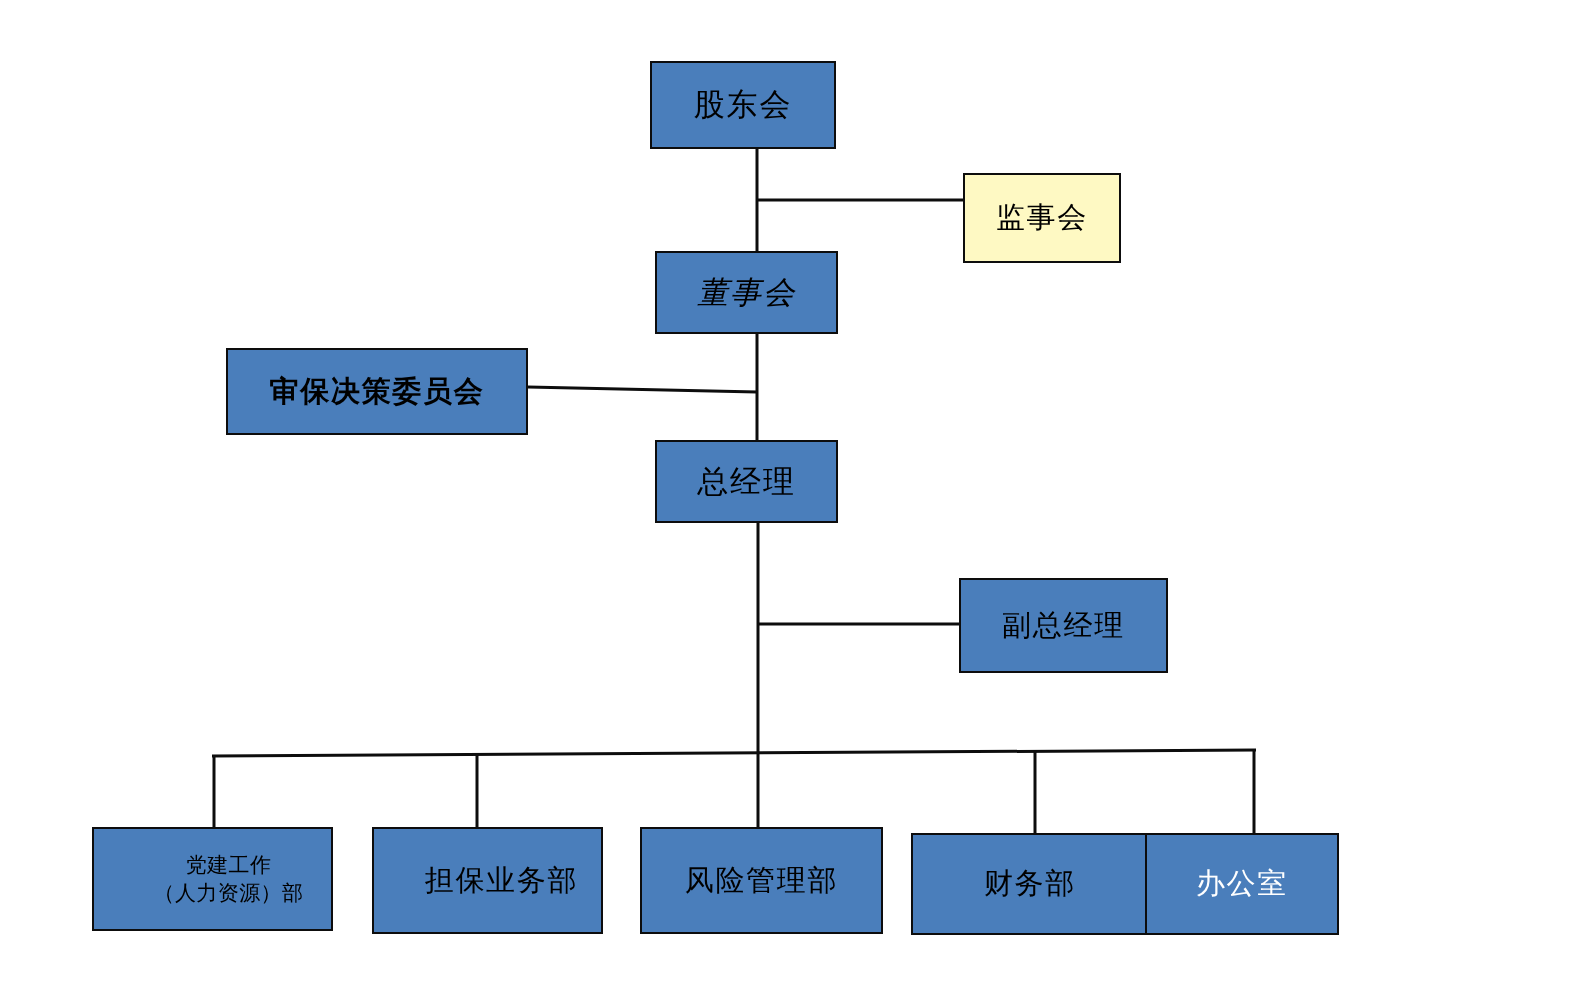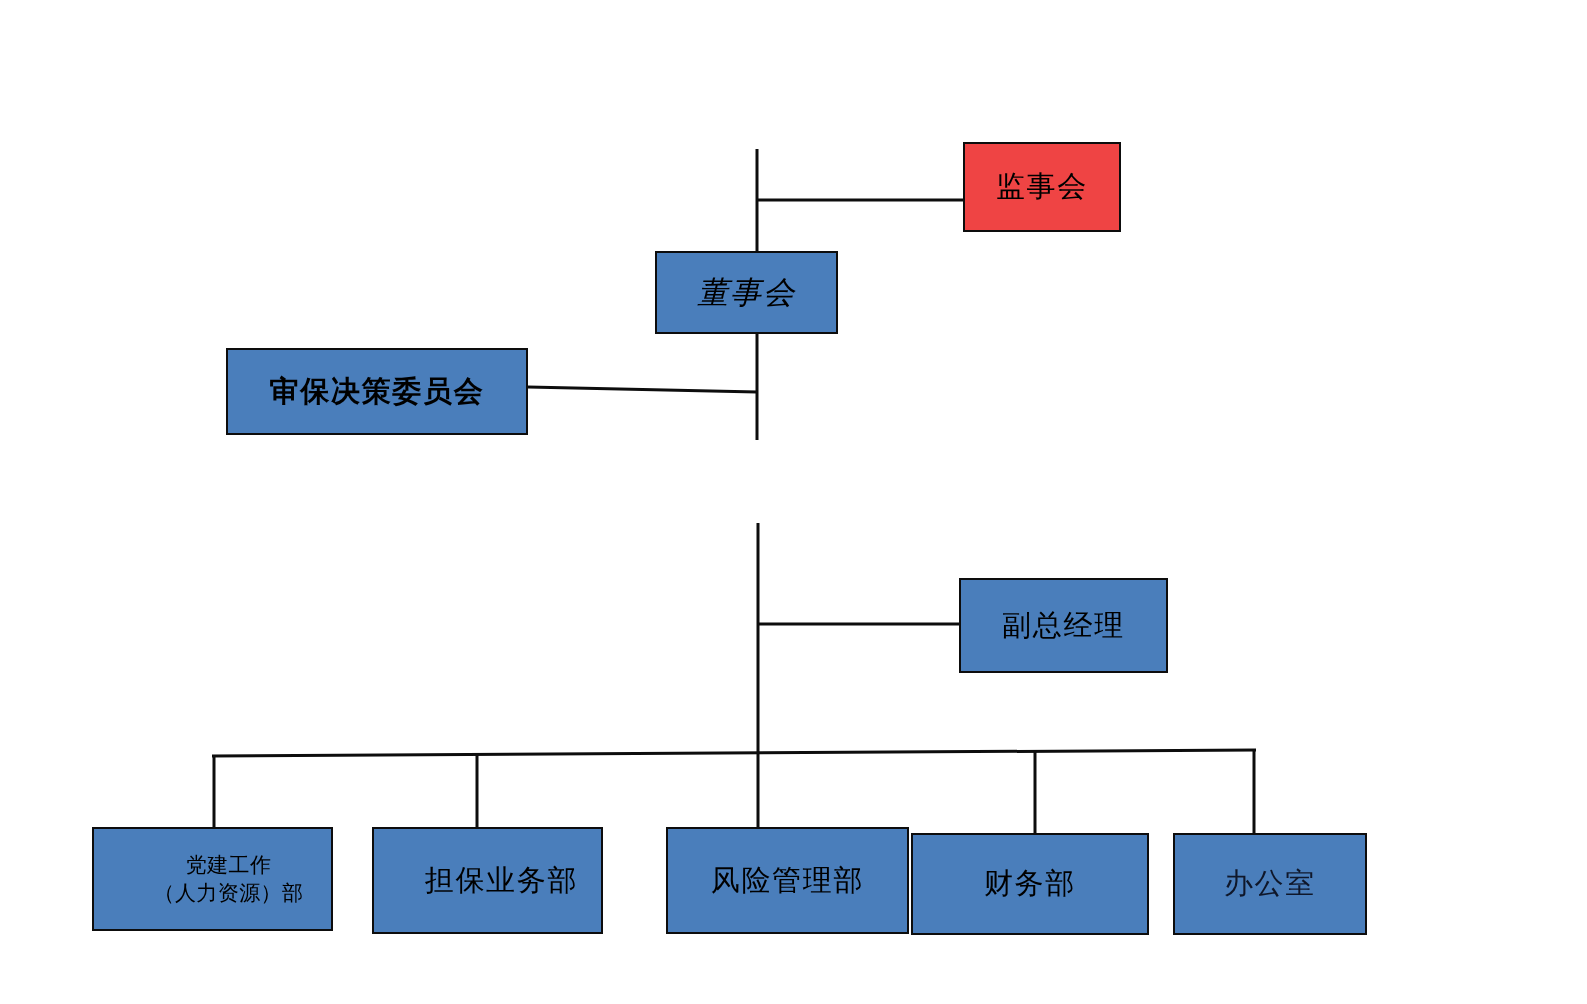--- a/index.html
+++ b/index.html
@@ -70,52 +70,58 @@
     <line x1="758" y1="624" x2="959" y2="624" stroke="#0d0d0d" stroke-width="3"></line>
 
     <line x1="212" y1="756" x2="1256" y2="750" stroke="#0d0d0d" stroke-width="3"></line>
 
     <line x1="214" y1="756" x2="214" y2="827" stroke="#0d0d0d" stroke-width="3"></line>
     <line x1="477" y1="755" x2="477" y2="827" stroke="#0d0d0d" stroke-width="3"></line>
     <line x1="1035" y1="751" x2="1035" y2="833" stroke="#0d0d0d" stroke-width="3"></line>
     <line x1="1254" y1="750" x2="1254" y2="833" stroke="#0d0d0d" stroke-width="3"></line>
   </svg>
 
+  <div class="node size-lg" style="left: 650px; top: 61px; width: 186px; height: 88px; background: rgb(74, 126, 187); border-color: rgb(13, 13, 13); color: rgb(0, 0, 0);">
+    <span class="node-label">股东会</span>
+  </div>
 
-  <div class="node size-md" style="left: 963px; top: 142px; width: 158px; height: 90px; background: #ef4444; border-color: rgb(13, 13, 13); color: rgb(0, 0, 0);">
+  <div class="node size-md" style="left: 963px; top: 173px; width: 158px; height: 90px; background: #fef9c3; border-color: rgb(13, 13, 13); color: rgb(0, 0, 0);">
     <span class="node-label">监事会</span>
   </div>
 
   <div class="node size-lg" style="left: 655px; top: 251px; width: 183px; height: 83px; background: rgb(74, 126, 187); border-color: rgb(13, 13, 13); color: rgb(0, 0, 0); font-style: italic;">
     <span class="node-label">董事会</span>
   </div>
 
   <div class="node size-md" style="left: 226px; top: 348px; width: 302px; height: 87px; background: rgb(74, 126, 187); border-color: rgb(13, 13, 13); color: rgb(0, 0, 0); font-weight: bold;">
     <span class="node-label">审保决策委员会</span>
   </div>
 
+  <div class="node size-lg" style="left: 655px; top: 440px; width: 183px; height: 83px; background: rgb(74, 126, 187); border-color: rgb(13, 13, 13); color: rgb(0, 0, 0);">
+    <span class="node-label">总经理</span>
+  </div>
 
   <div class="node size-md" style="left: 959px; top: 578px; width: 209px; height: 95px; background: rgb(74, 126, 187); border-color: rgb(13, 13, 13); color: rgb(0, 0, 0);">
     <span class="node-label">副总经理</span>
   </div>
 
   <div class="node size-sm" style="left: 92px; top: 827px; width: 241px; height: 104px; background: rgb(74, 126, 187); border-color: rgb(13, 13, 13); color: rgb(0, 0, 0);">
     <span class="node-label">党建工作
 （人力资源）部</span>
   </div>
 
   <div class="node size-md" style="left: 372px; top: 827px; width: 231px; height: 107px; background: rgb(74, 126, 187); border-color: rgb(13, 13, 13); color: rgb(0, 0, 0); padding-left: 28px;">
     <span class="node-label">担保业务部</span>
   </div>
 
-  <div class="node size-md" style="left: 640px; top: 827px; width: 243px; height: 107px; background: rgb(74, 126, 187); border-color: rgb(13, 13, 13); color: rgb(0, 0, 0); margin-left: 26px;">
+  <div class="node size-md" style="left: 640px; top: 827px; width: 243px; height: 107px; background: rgb(74, 126, 187); border-color: rgb(13, 13, 13); color: rgb(0, 0, 0);">
     <span class="node-label">风险管理部</span>
   </div>
 
   <div class="node size-md" style="left: 911px; top: 833px; width: 238px; height: 102px; background: rgb(74, 126, 187); border-color: rgb(13, 13, 13); color: rgb(0, 0, 0);">
     <span class="node-label">财务部</span>
   </div>
 
-  <div class="node size-md" style="left: 1145px; top: 833px; width: 194px; height: 102px; background: rgb(74, 126, 187); border-color: rgb(13, 13, 13); color: #0f172a; margin-left: 28px;">
+  <div class="node size-md" style="left: 1145px; top: 833px; width: 194px; height: 102px; background: rgb(74, 126, 187); border-color: rgb(13, 13, 13); color: #ffffff;">
     <span class="node-label">办公室</span>
   </div>
 
 </div>
 
 </body></html>

